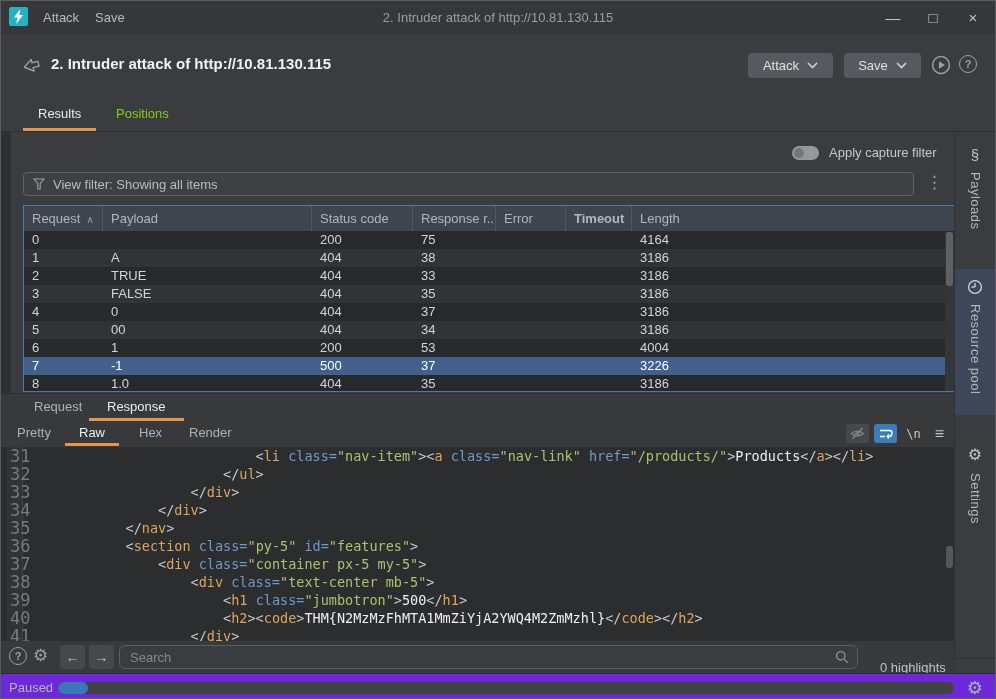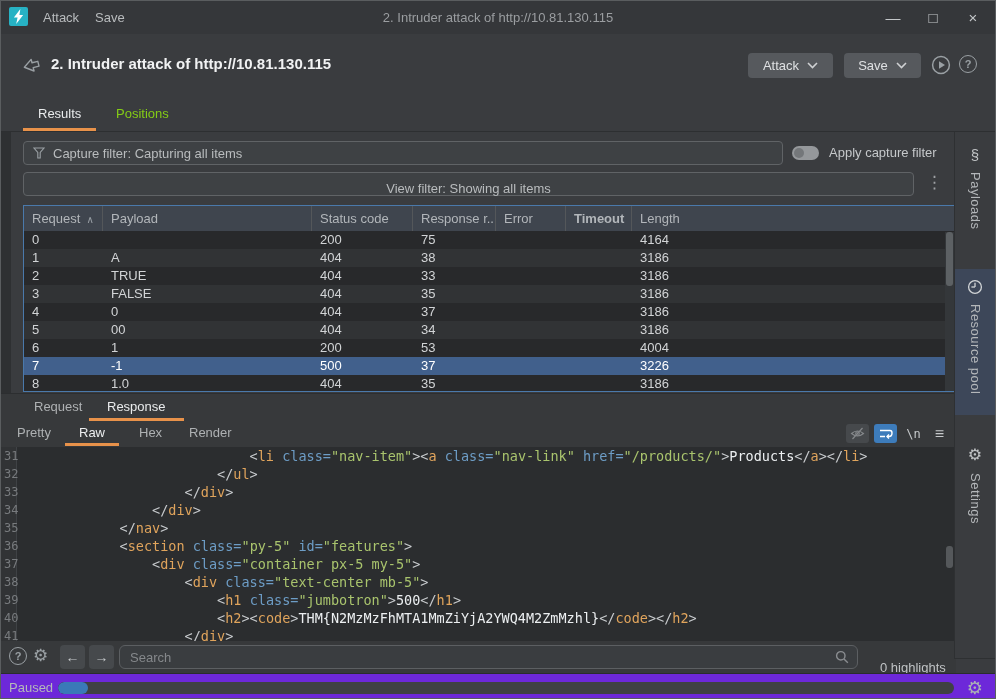--- a/index.html
+++ b/index.html
@@ -35,21 +35,21 @@
   .main-tab { position:absolute; top:0; height:30px; line-height:26px; padding:0 15px; color:#84cc16; }
   .tab-results { left:22px; color:#e9ebec; border-bottom:3px solid #e8924a; }
   .tab-positions { left:100px; }
 
   
   .upper { position:absolute; top:131px; left:0; width:955px; height:261px; background:#3a3c3f; }
   .left-strip { position:absolute; left:0; top:0; width:10px; height:261px; background:#2e3032; }
   .filter-bar { position:absolute; height:24px; border:1px solid #606366; border-radius:4px; background:#3e4144;
                 display:flex; align-items:center; gap:8px; padding:0 9px; color:#b9bcbe; }
   .capture-bar { left:22px; top:9px; width:760px; }
-  .view-bar { left:22px; top:40px; width:891px;flex-direction:column; }
+  .view-bar { left:22px; top:40px; width:891px; }
   .toggle { position:absolute; left:791px; top:14px; width:27px; height:14px; background:#95989b; border-radius:7px; }
   .toggle .knob { position:absolute; left:2px; top:2px; width:10px; height:10px; background:#74777a; border-radius:50%; }
   .apply-label { position:absolute; left:828px; top:13px; color:#c5c8ca; }
   .kebab { position:absolute; left:925px; top:37px; font-size:17px; color:#9ea1a4; line-height:28px; }
 
   
   .rtable { position:absolute; left:22px; top:73px; width:933px; height:187px;
             border:1px solid #4a79ab; background:#2b2d2f; overflow:hidden; }
   .thead { display:flex; height:25px; line-height:25px; background:#3f454e; color:#b2b6ba; }
   .th { padding-left:8px; border-right:1px solid #54575a; overflow:hidden; white-space:nowrap; }
@@ -77,22 +77,22 @@
             display:flex; align-items:center; justify-content:center; }
   .eye-btn { left:845px; background:#46494c; }
   .wrap-btn { left:873px; background:#3d7cbb; }
   .nl-btn { left:901px; font-family:"DejaVu Sans Mono", monospace; color:#c6c9cb; font-size:12px; }
   .ham-btn { left:927px; color:#c6c9cb; font-size:16px; }
 
   
   .code-area { position:absolute; top:446px; left:0; width:955px; height:194px; background:#2b2d2f;
                font-family:"DejaVu Sans Mono", monospace; font-size:13.5px; overflow:hidden; }
   .cline { display:flex; height:18px; line-height:18px; white-space:pre; }
-  .lnum { width:16px; flex:none; color:#787b7e; font-size:12px; padding-left:3px;
-          border-right:1px solid #3f4245; background:#313335; }
+  .lnum { width:16px; flex:none; color:#787b7e; font-size:17px; padding-left:3px;
+          border-right:1px solid #3f4245; background:#313335;margin-left:6px; }
   .lcode { padding-left:5px; }
   .tk-p { color:#c8cbce; } .tk-t { color:#e0a45c; } .tk-a { color:#6d9dc6; }
   .tk-s { color:#a9c46d; } .tk-x { color:#eceff1; }
   .code-scroll { position:absolute; right:3px; top:99px; width:7px; height:22px; background:#55585b; border-radius:3px; }
 
   
   .search-row { position:absolute; top:640px; left:0; width:955px; height:32px; background:#37393b; }
   .sr-icon { position:absolute; top:6px; }
   .help2 { left:8px; } .gear2 { left:32px; font-size:17px; color:#9aa0a4; top:4px; }
   .nav-btn { position:absolute; top:4px; width:25px; height:24px; background:#46494c; border-radius:4px;
@@ -177,26 +177,20 @@
   </div>
 
   <div class="tabs-row">
     <div class="main-tab tab-results">Results</div>
     <div class="main-tab tab-positions">Positions</div>
   </div>
 
   <div class="upper">
     <div class="left-strip"></div>
 
-    <div class="filter-bar capture-bar">
-      <svg width="12" height="12" viewBox="0 0 12 12">
-          <path d="M1 1 H11 L7.2 5.5 V11 H4.8 V5.5 Z" fill="none" stroke="#9aa0a4" stroke-width="1.1"></path>
-        </svg>
-      <span>Capture filter: Capturing all items</span>
-    </div>
     <div class="toggle">
         <div class="knob"></div>
       </div>
     <div class="apply-label">Apply capture filter</div>
 
     <div class="filter-bar view-bar">
       <svg width="12" height="12" viewBox="0 0 12 12">
           <path d="M1 1 H11 L7.2 5.5 V11 H4.8 V5.5 Z" fill="none" stroke="#9aa0a4" stroke-width="1.1"></path>
         </svg>
       <span>View filter: Showing all items</span>

